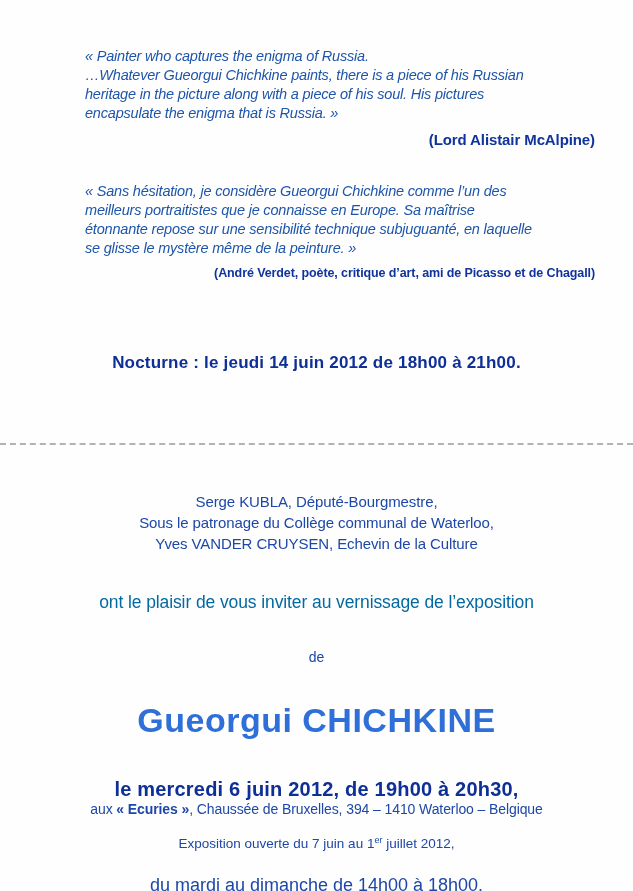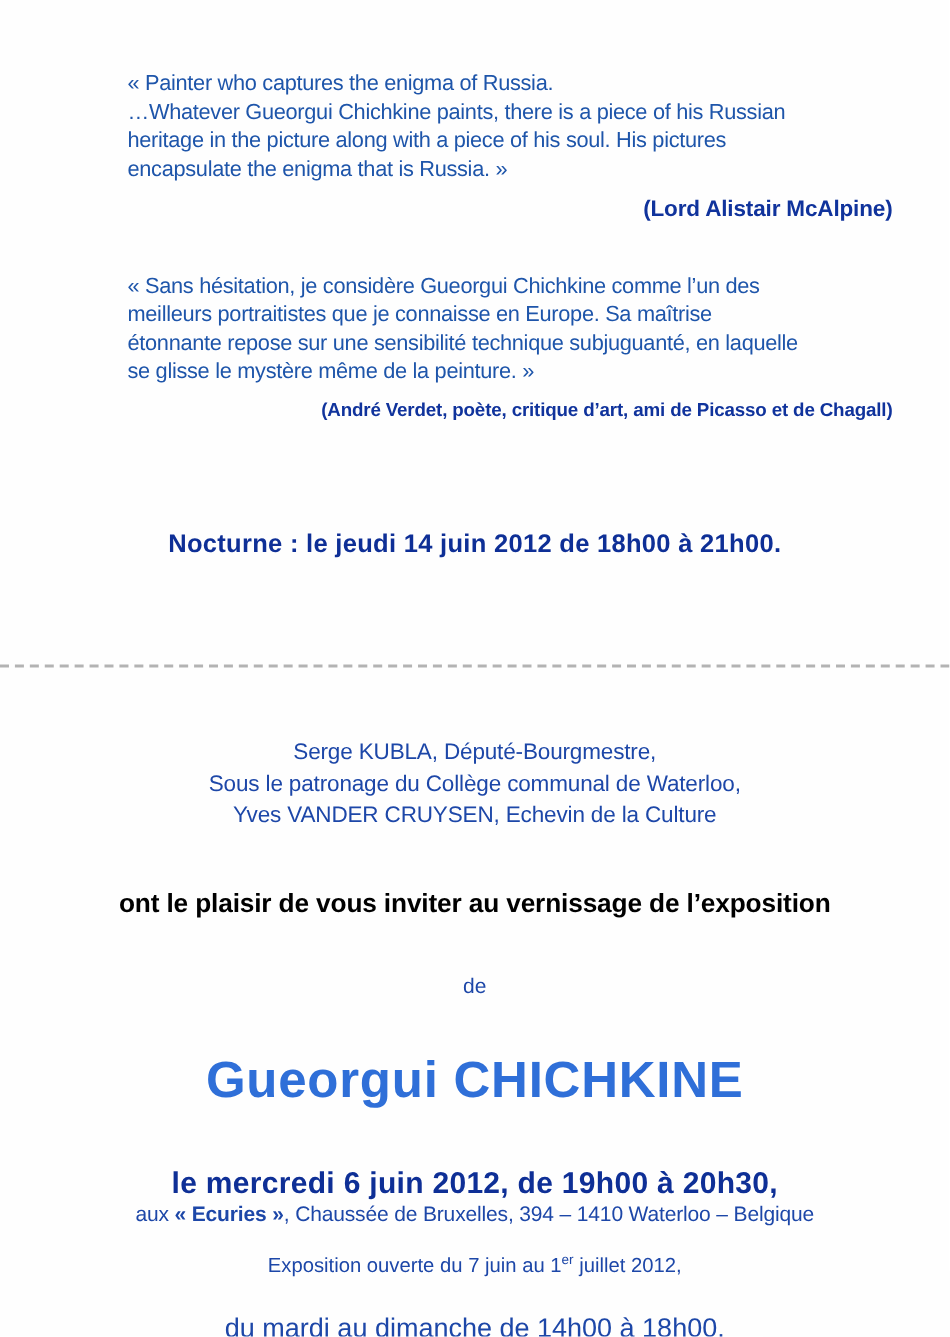--- a/index.html
+++ b/index.html
@@ -17,20 +17,21 @@
   .page {
     position: absolute;
     inset: 0;
     background: #fefefe;
   }
   
   .quote {
     position: absolute;
     left: 85px;
     right: 30px;
+    font-style: italic;
     font-size: 14.5px;
     line-height: 19px;
     color: #1e55aa;
     letter-spacing: -0.2px;
     text-align: left;
   }
   .quote .qline { display: block; }
   .attribution {
     position: absolute;
     right: 38px;
@@ -64,23 +65,23 @@
   .patronage {
     top: 491px;
     font-size: 15px;
     line-height: 21px;
     color: #1d47a8;
     letter-spacing: -0.1px;
   }
   .patronage .pline { display: block; }
   .invite {
     top: 592px;
-    font-weight: bold;
+    font-weight: normal;
     font-size: 17.5px;
-    color: #000000;
+    color: #0369a1;
     letter-spacing: -0.1px;
   }
   .de-line {
     top: 649px;
     font-size: 14px;
     color: #1d47a8;
   }
   .artist-name {
     top: 683px;
     font-weight: bold;

